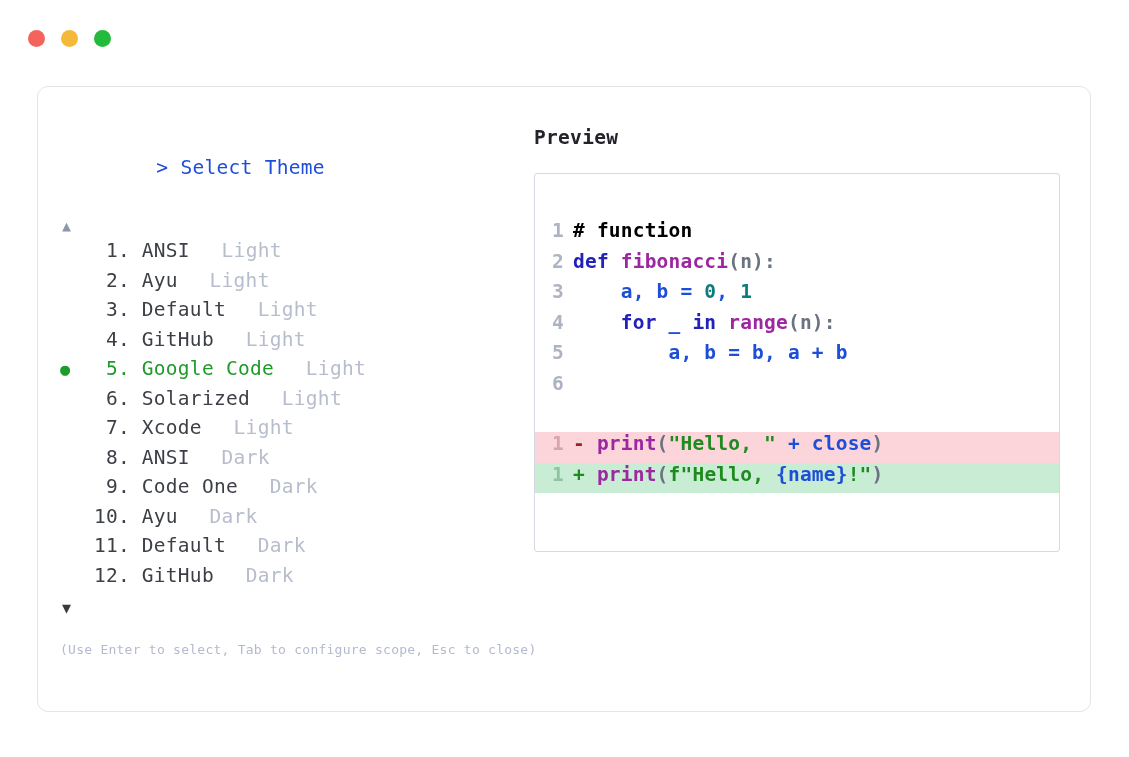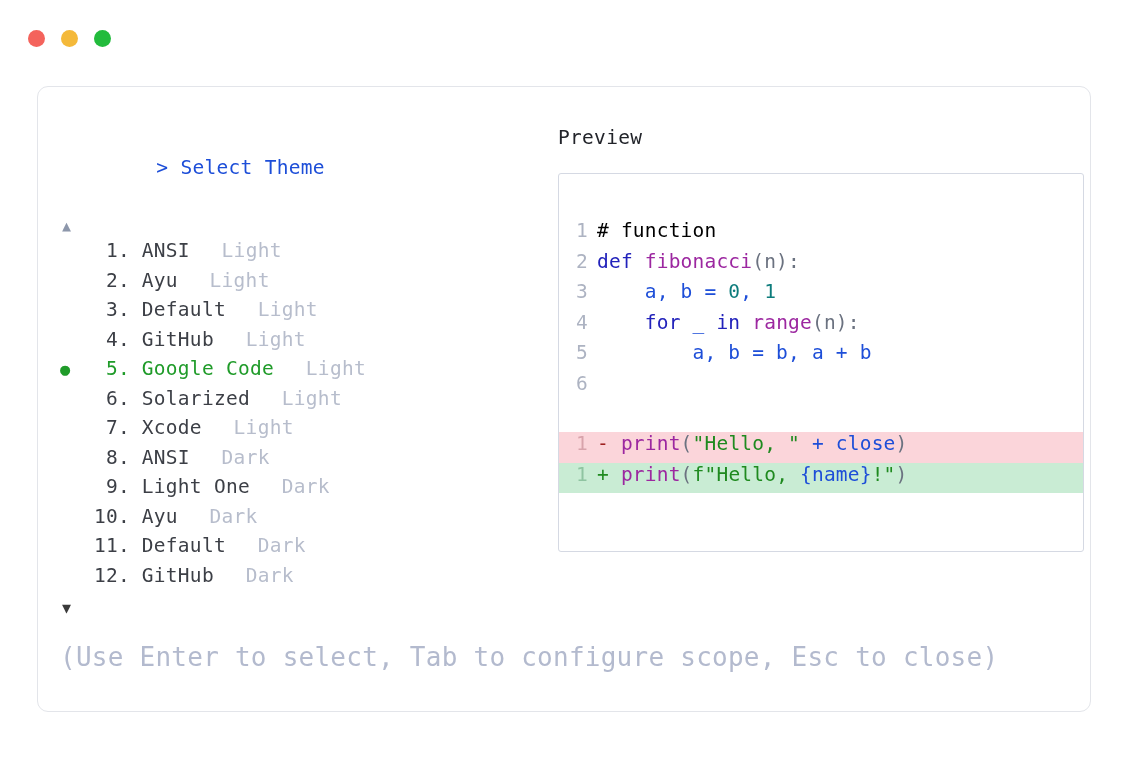--- a/index.html
+++ b/index.html
@@ -110,32 +110,33 @@
   }
   .theme-row.selected .row-index,
   .theme-row.selected .row-dot,
   .theme-row.selected .row-name { color: #1f9b29; }
   .theme-row.selected .row-variant { color: #b7bdcc; }
 
   #hint-line {
     position: absolute;
     left: 22px;
     top: 555px;
-    font-size: 26px;
+    font-size: 13px;
     letter-spacing: 0.25px;
     color: #b3bace;
     white-space: pre;
   }
 
   
   #preview-column {
     position: absolute;
-    left: 520px;
+    left: 496px;
     top: 36px;
     width: 530px;
+    font-weight: bold;
   }
   #preview-label {
     font-size: 19.5px;
     line-height: 30px;
     color: #22242a;
     letter-spacing: 0.3px;
   }
   #preview-box {
     margin-top: 20px;
     width: 526px;
@@ -209,21 +210,21 @@
 
       <div id="theme-list">
           <div class="theme-row"><span class="row-bullet"></span><span class="row-index">1.</span><span class="row-name">ANSI</span><span class="row-variant">Light</span></div>
           <div class="theme-row"><span class="row-bullet"></span><span class="row-index">2.</span><span class="row-name">Ayu</span><span class="row-variant">Light</span></div>
           <div class="theme-row"><span class="row-bullet"></span><span class="row-index">3.</span><span class="row-name">Default</span><span class="row-variant">Light</span></div>
           <div class="theme-row"><span class="row-bullet"></span><span class="row-index">4.</span><span class="row-name">GitHub</span><span class="row-variant">Light</span></div>
           <div class="theme-row selected"><span class="row-bullet">●</span><span class="row-index">5.</span><span class="row-name">Google Code</span><span class="row-variant">Light</span></div>
           <div class="theme-row"><span class="row-bullet"></span><span class="row-index">6.</span><span class="row-name">Solarized</span><span class="row-variant">Light</span></div>
           <div class="theme-row"><span class="row-bullet"></span><span class="row-index">7.</span><span class="row-name">Xcode</span><span class="row-variant">Light</span></div>
           <div class="theme-row"><span class="row-bullet"></span><span class="row-index">8.</span><span class="row-name">ANSI</span><span class="row-variant">Dark</span></div>
-          <div class="theme-row"><span class="row-bullet"></span><span class="row-index">9.</span><span class="row-name">Light One</span><span class="row-variant">Dark</span></div>
+          <div class="theme-row"><span class="row-bullet"></span><span class="row-index">9.</span><span class="row-name">Code One</span><span class="row-variant">Dark</span></div>
           <div class="theme-row"><span class="row-bullet"></span><span class="row-index">10.</span><span class="row-name">Ayu</span><span class="row-variant">Dark</span></div>
           <div class="theme-row"><span class="row-bullet"></span><span class="row-index">11.</span><span class="row-name">Default</span><span class="row-variant">Dark</span></div>
           <div class="theme-row"><span class="row-bullet"></span><span class="row-index">12.</span><span class="row-name">GitHub</span><span class="row-variant">Dark</span></div>
         </div>
 
       <div id="scroll-down-indicator">▼</div>
     </div>
 
     <div id="hint-line">(Use Enter to select, Tab to configure scope, Esc to close)</div>
 

